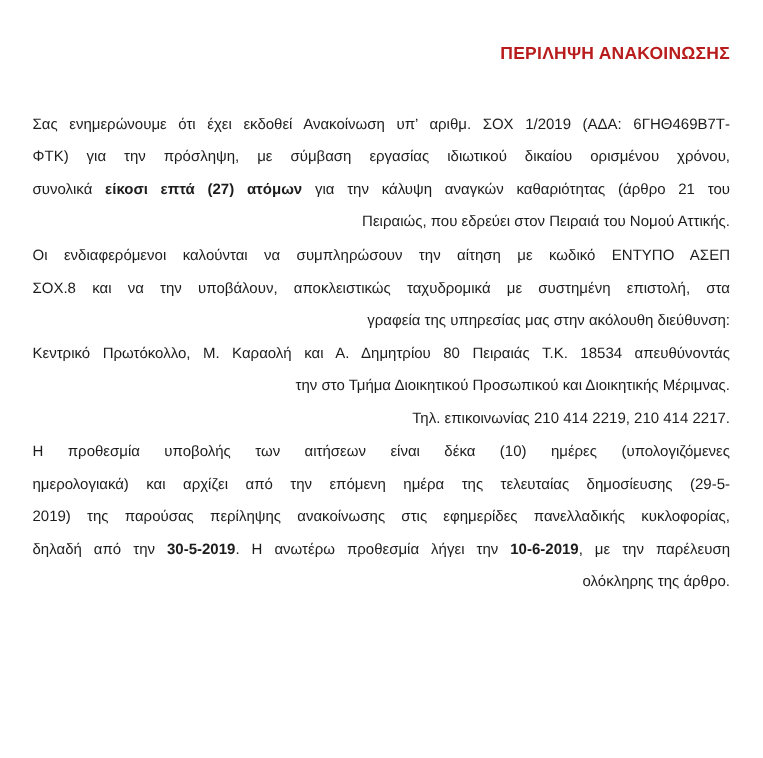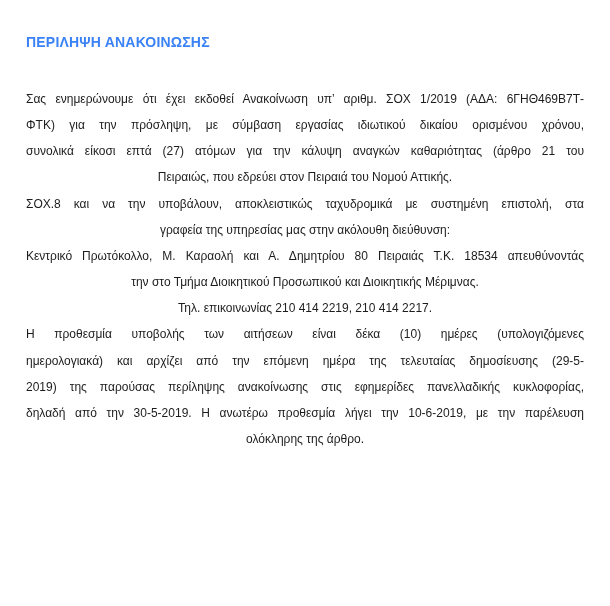--- a/index.html
+++ b/index.html
@@ -14,62 +14,63 @@
     background: #ffffff;
     overflow: hidden;
     box-sizing: border-box;
     padding: 33px 26px 0 26px;
     font-family: "Liberation Sans", "DejaVu Sans", sans-serif;
     color: #1c1c1c;
     -webkit-font-smoothing: antialiased;
   }
   .doc-title {
     margin: 0 0 35px 0;
-    text-align: left;
+    text-align: right;
     font-size: 14px;
     font-weight: bold;
     line-height: 18px;
     letter-spacing: 0.2px;
-    color: #3b82f6;
+    color: #b91c1c;
   }
   .doc-body {
     font-size: 12px;
   }
   .para {
     margin: 0;
     padding: 0;
   }
   .line {
     display: block;
     line-height: 26.15px;
-    text-align: center;
+    text-align: right;
     white-space: nowrap;
   }
   .line.fill {
     text-align: justify;
     text-align-last: justify;
     white-space: normal;
   }
   .bold {
-    font-weight: normal;
+    font-weight: bold;
   }
 </style>
 </head>
 <body>
 
 <div class="page">
   <h1 class="doc-title">ΠΕΡΙΛΗΨΗ ΑΝΑΚΟΙΝΩΣΗΣ</h1>
   <div class="doc-body">
       <p class="para">
         <span class="line fill"><span>Σας ενημερώνουμε ότι έχει εκδοθεί Ανακοίνωση υπ’ αριθμ. ΣΟΧ 1/2019 (ΑΔΑ: 6ΓΗΘ469Β7Τ-</span></span>
         <span class="line fill"><span>ΦΤΚ) για την πρόσληψη, με σύμβαση εργασίας ιδιωτικού δικαίου ορισμένου χρόνου,</span></span>
         <span class="line fill"><span>συνολικά </span><span class="bold">είκοσι επτά (27) ατόμων</span><span> για την κάλυψη αναγκών καθαριότητας (άρθρο 21 του</span></span>
         <span class="line"><span>Πειραιώς, που εδρεύει στον Πειραιά του Νομού Αττικής.</span></span>
       </p>
       <p class="para">
+        <span class="line fill"><span>Οι ενδιαφερόμενοι καλούνται να συμπληρώσουν την αίτηση με κωδικό ΕΝΤΥΠΟ ΑΣΕΠ</span></span>
         <span class="line fill"><span>ΣΟΧ.8 και να την υποβάλουν, αποκλειστικώς ταχυδρομικά με συστημένη επιστολή, στα</span></span>
         <span class="line"><span>γραφεία της υπηρεσίας μας στην ακόλουθη διεύθυνση:</span></span>
       </p>
       <p class="para">
         <span class="line fill"><span>Κεντρικό Πρωτόκολλο, Μ. Καραολή και Α. Δημητρίου 80 Πειραιάς Τ.Κ. 18534 απευθύνοντάς</span></span>
         <span class="line"><span>την στο Τμήμα Διοικητικού Προσωπικού και Διοικητικής Μέριμνας.</span></span>
       </p>
       <p class="para">
         <span class="line"><span>Τηλ. επικοινωνίας 210 414 2219, 210 414 2217.</span></span>
       </p>

